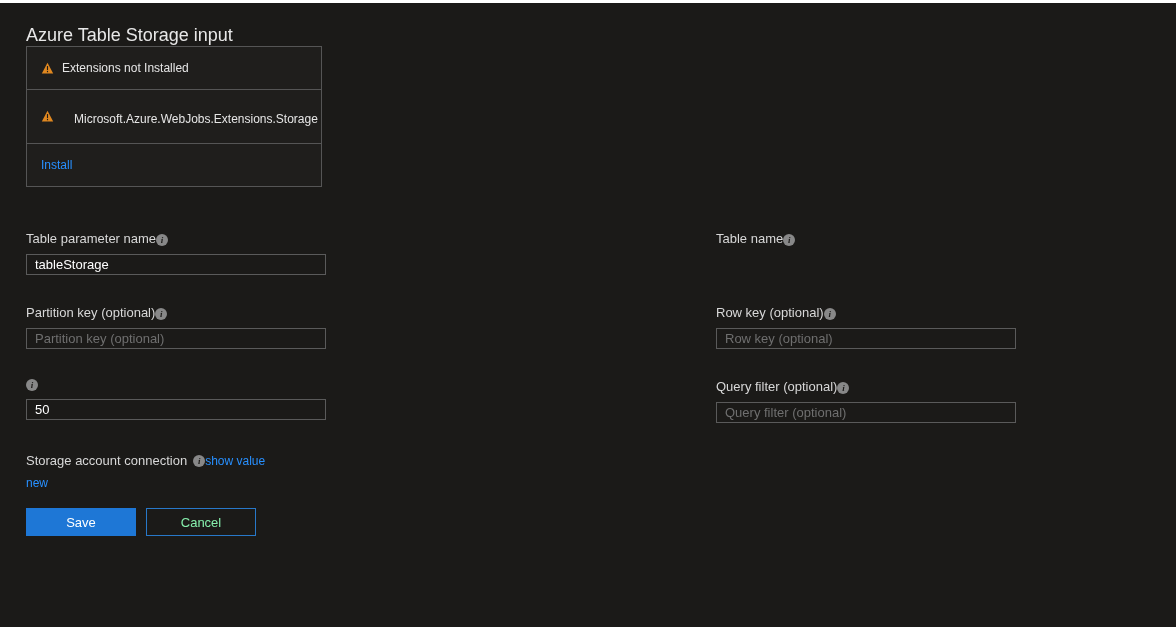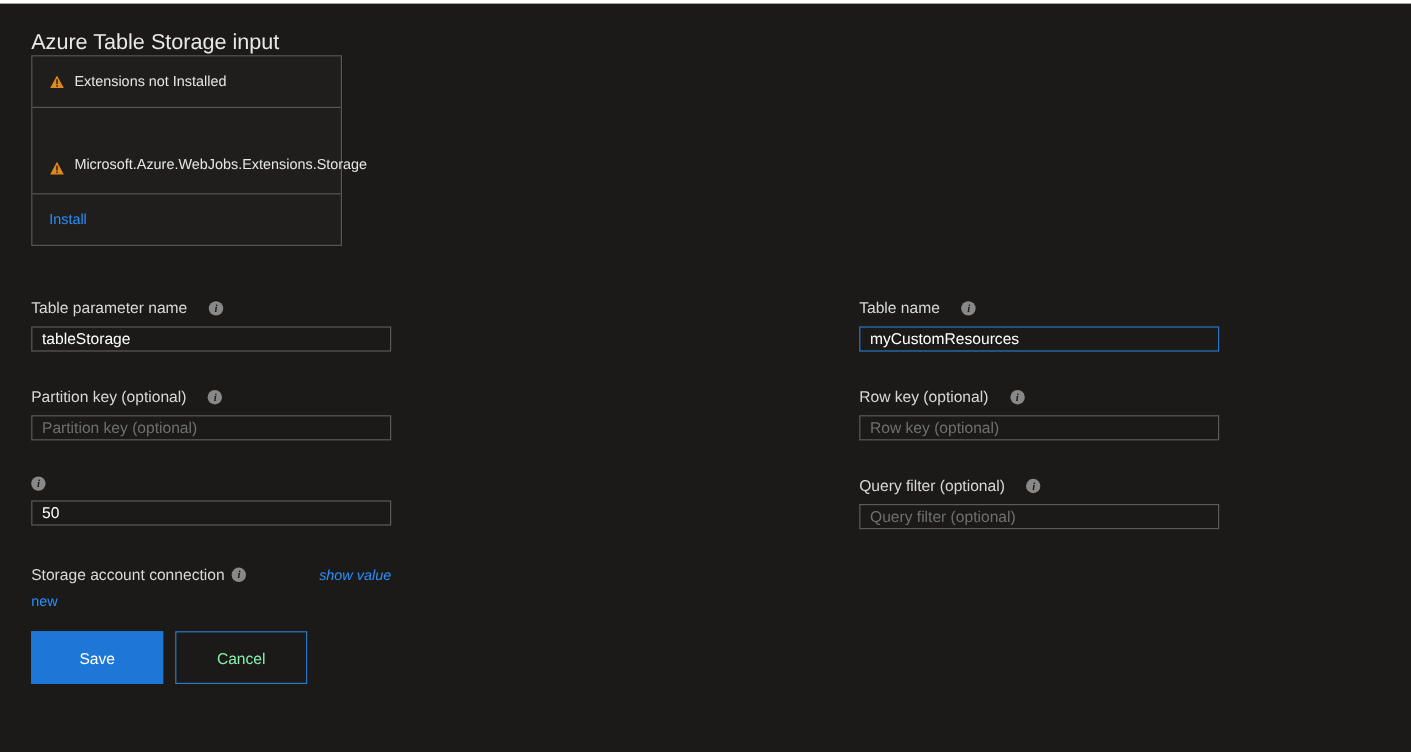--- a/index.html
+++ b/index.html
@@ -20,92 +20,92 @@
     .page {
       padding: 22px 26px;
     }
     .page-title {
       font-size: 18px;
       font-weight: 400;
       color: #e8e8e8;
     }
     .panel {
       border: 1px solid #555;
-      width: 259px;
+      width: 296px;
       background: #1f1e1c;
     }
     .panel-row {
       padding: 14px 14px;
       border-bottom: 1px solid #555;
       font-size: 12px;
       color: #e6e6e6;
     }
     .panel-row:last-child { border-bottom: none; }
     .panel-row.header { display:flex; align-items:center; gap:8px; }
     .panel-row.body { line-height: 1.6; }
-    .panel-row.body .ext-line { display:flex; align-items:flex-end; gap:8px; margin-top:24px; }
+    .panel-row.body .ext-line { display:flex; align-items:flex-start; gap:20px; margin-top:6px; }
     .panel-row.install a { color: #2890ff; text-decoration:none; cursor:pointer; }
     .warn-icon {
       width: 13px; height: 13px; display:inline-block;
     }
     .form-area {
       margin-top: 44px;
       display: grid;
       grid-template-columns: 340px 340px;
       column-gap: 350px;
       row-gap: 30px;
     }
     .field { }
     .field-label {
       font-size: 13px;
       color: #d8d8d8;
       margin-bottom: 8px;
       display:flex;
-      align-items:center;
-      gap:18px;
+      align-items:flex-end;
+      gap:0;
     }
     .info-icon {
       width:12px;height:12px;display:inline-flex;align-items:center;justify-content:center;
       border-radius:50%; background:#888; color:#1b1a18; font-size:9px; font-weight:bold;
       font-style:italic; font-family: Georgia, serif;
     }
     .text-input {
       width: 300px;
       background: #1b1a18;
       border: 1px solid #5a5a5a;
       color: #fff;
       padding: 6px 8px;
       font-size: 13px;
       height: 21px;
       outline: none;
     }
     .text-input::placeholder { color: #6f6f6f; }
     .text-input.focused {
       border: 1px solid #2878c8;
     }
-    .field .label-row { display:flex; justify-content:space-between; align-items:center; width:300px; margin-bottom:8px;}
+    .field .label-row { display:flex; align-items:center; width:300px; margin-bottom:8px;}
     .label-row .left { display:flex; align-items:center; gap:6px; color:#d8d8d8;}
-    .show-value { color:#2890ff; font-size:12px; cursor:pointer;font-style:italic; }
+    .show-value { color:#2890ff; font-size:12px; cursor:pointer; }
     .select-wrap { display:flex; align-items:center; gap:14px; }
     .select-box {
       width: 325px;
       background: #1b1a18;
       border: 1px solid #5a5a5a;
       color: #fff;
       padding: 6px 8px;
       font-size: 13px;
       height: 30px;
       display:flex; justify-content:space-between; align-items:center;
       cursor:pointer;
     }
     .select-caret { font-size:10px; color:#ccc; }
     .new-link { color:#2890ff; font-size:12px; cursor:pointer; }
     .button-row { margin-top: 18px; display:flex; gap:10px; }
     .btn {
-      width: 110px; height: 44px; display:flex; align-items:center; justify-content:center;
+      width: 110px; height: 28px; display:flex; align-items:center; justify-content:center;
       font-size:13px; cursor:pointer;
     }
     .btn-primary { background:#1e77d6; color:#fff; border:1px solid #1e77d6; }
     .btn-secondary { background:transparent; color:#86efac; border:1px solid #2878c8; }
     .col-left { grid-column: 1; }
     .col-right { grid-column: 2; }
     .storage-block { grid-column: 1; }
   </style>
 </head>
 <body>
@@ -151,23 +151,20 @@
         <span class="info-icon">i</span>
       </div>
       <input class="text-input" type="text" value="tableStorage" style="">
     </div>
 
     <div class="field col-right">
       <div class="field-label">
         <span>Table name</span>
         <span class="info-icon">i</span>
       </div>
-      <div style="position:relative; width:300px;">
-        <input class="text-input focused" type="text" value="myCustomResources" style="">
-      </div>
     </div>
 
     <div class="field col-left">
       <div class="field-label">
         <span>Partition key (optional)</span>
         <span class="info-icon">i</span>
       </div>
       <input class="text-input" type="text" placeholder="Partition key (optional)" style="">
     </div>
 

